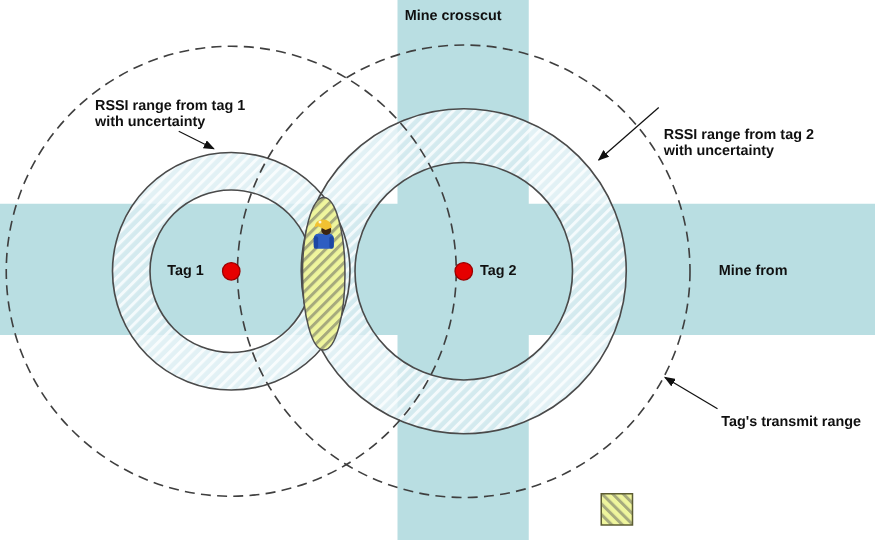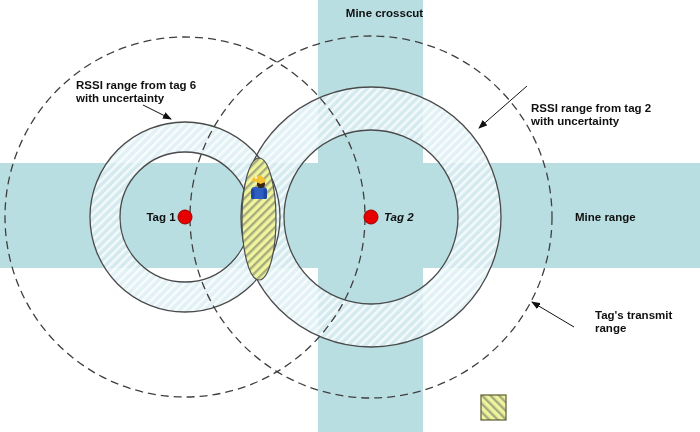--- a/index.html
+++ b/index.html
@@ -74,22 +74,22 @@
 
     <g>
       <line class="arrow-line" x1="143" y1="105" x2="171" y2="119" marker-end="url(#arrowHead)"></line>
       <line class="arrow-line" x1="527" y1="86" x2="479" y2="128" marker-end="url(#arrowHead)"></line>
       <line class="arrow-line" x1="574" y1="327" x2="532" y2="302" marker-end="url(#arrowHead)"></line>
     </g>
 
     <rect x="481" y="395" width="25" height="25" fill="url(#posHatchLegend)" stroke-width="1.2" stroke="#5c5c33"></rect>
   </svg>
 
-  <div class="lbl center" style="left:322px;top:7px;width:125px;">Mine crosscut</div>
-  <div class="lbl" style="left:575px;top:211px;">Mine range</div>
-  <div class="lbl" style="left:76px;top:79px;">RSSI range from tag 6
+  <div class="lbl center" style="left:300px;top:7px;width:125px;">Mine crosscut</div>
+  <div class="lbl" style="left:575px;top:211px;">Mine from</div>
+  <div class="lbl" style="left:76px;top:79px;">RSSI range from tag 1
 with uncertainty</div>
   <div class="lbl" style="left:531px;top:74px;margin-top:28px;">RSSI range from tag 2
 with uncertainty</div>
-  <div class="lbl" style="left:577px;top:309px;margin-left:18px;">Tag's transmit range</div>
-  <div class="lbl right" style="left:132px;top:211px;width:58px;text-align:center;">Tag 1</div>
-  <div class="lbl" style="left:384px;top:211px;font-style:italic;">Tag 2</div>
+  <div class="lbl" style="left:577px;top:332px;">Tag's transmit range</div>
+  <div class="lbl right" style="left:105px;top:211px;width:58px;">Tag 1</div>
+  <div class="lbl" style="left:384px;top:211px;">Tag 2</div>
 </div>
 
 </body></html>

